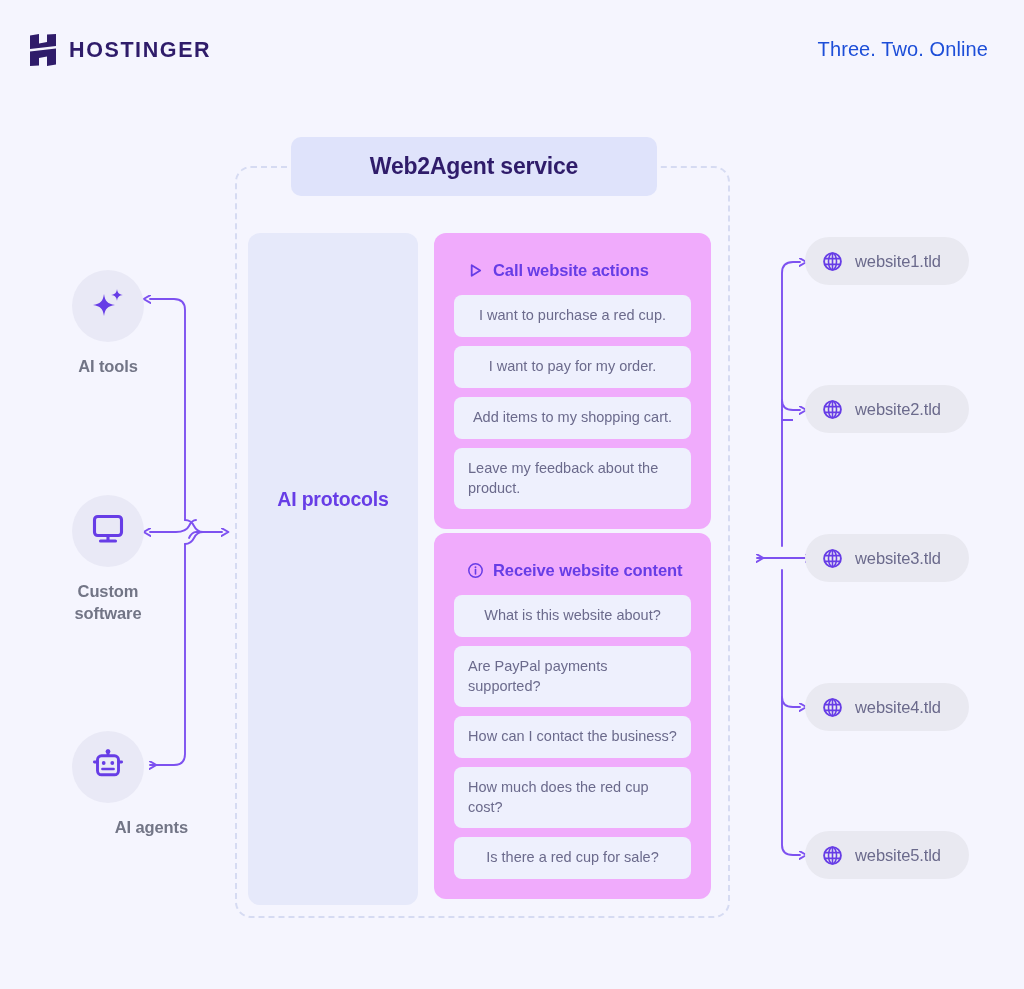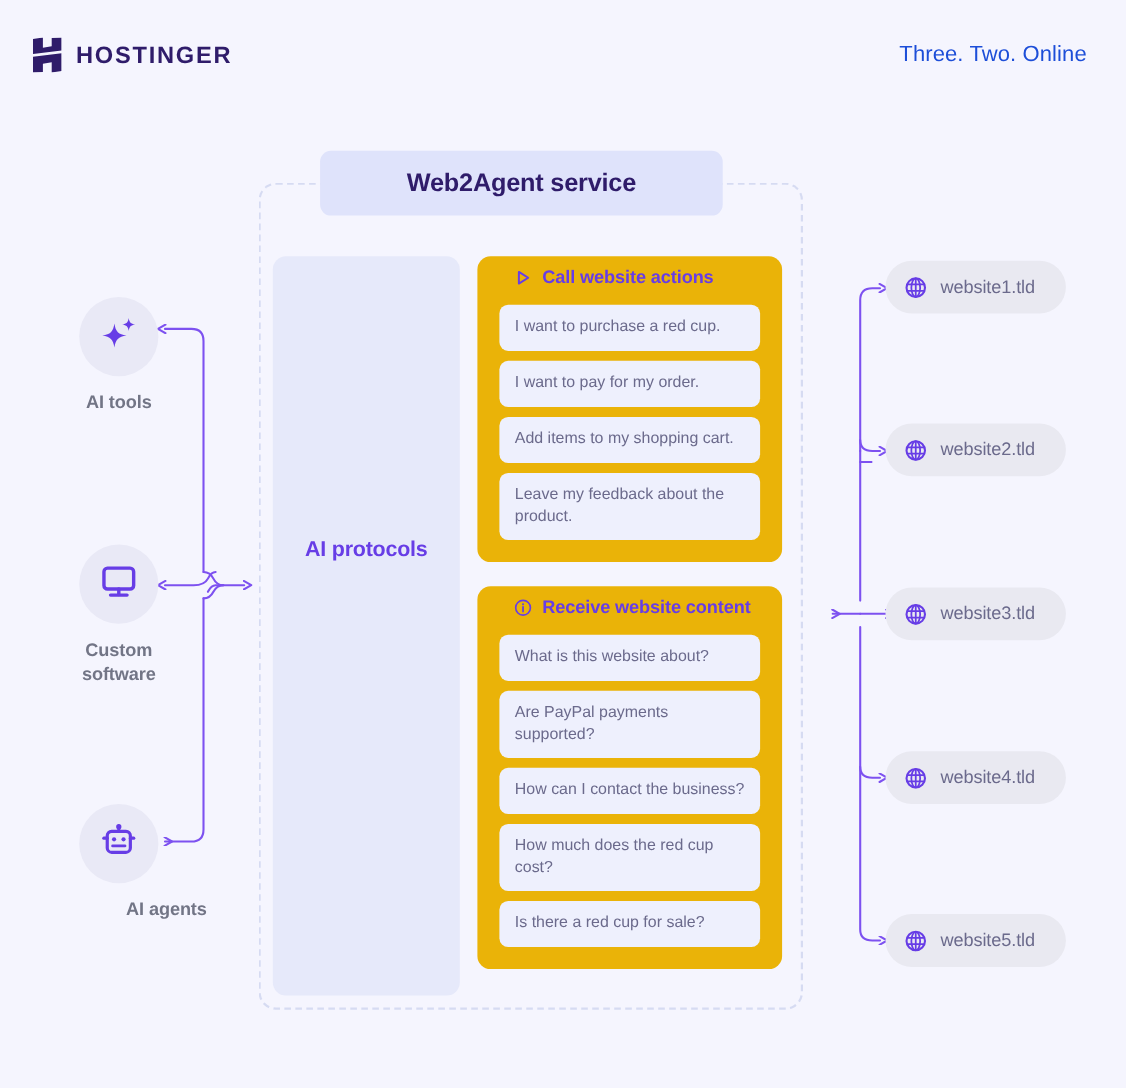--- a/index.html
+++ b/index.html
@@ -118,23 +118,23 @@
     border-radius: 50%;
     background: #c6c7e4;
     flex: none;
   }
 
   
   .panel {
     position: absolute;
     left: 434px;
     width: 277px;
-    background: #eab308;
+    background: #f0abfc;
     border-radius: 12px;
-    padding: 10px 20px 20px 20px;
+    padding: 28px 20px 20px 20px;
   }
   .panel-actions { top: 233px; }
   .panel-content { top: 533px; }
 
   .panel-head {
     display: flex;
     align-items: center;
     gap: 9px;
     margin-bottom: 15px;
     padding-left: 13px;
@@ -151,20 +151,21 @@
     background: #eef0fd;
     border-radius: 8px;
     padding: 11px 14px;
     font-size: 14.5px;
     line-height: 1.35;
     color: #6b6a8c;
     margin-bottom: 9px;
     min-height: 42px;
     display: flex;
     align-items: center;
+    justify-content: center;
   }
   .chip:last-child { margin-bottom: 0; }
   .chip span { display: block; }
 
   
   .actor {
     position: absolute;
     width: 160px;
     text-align: center;
     left: 28px;

